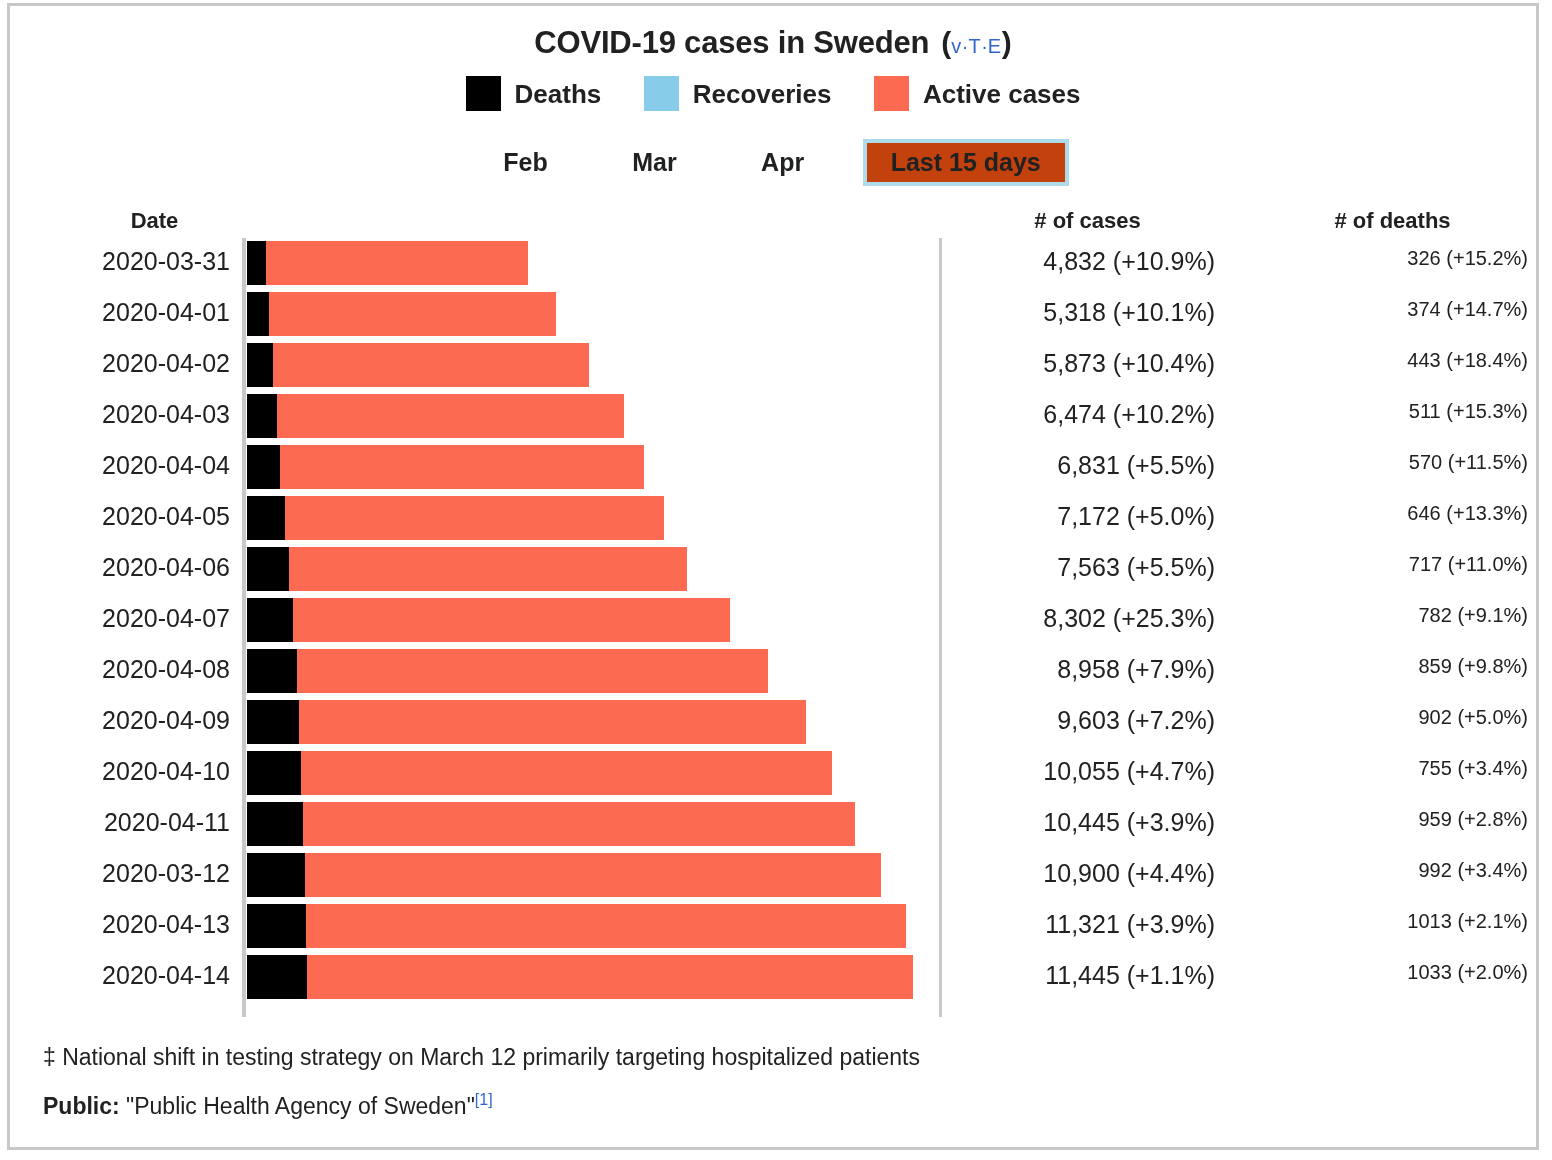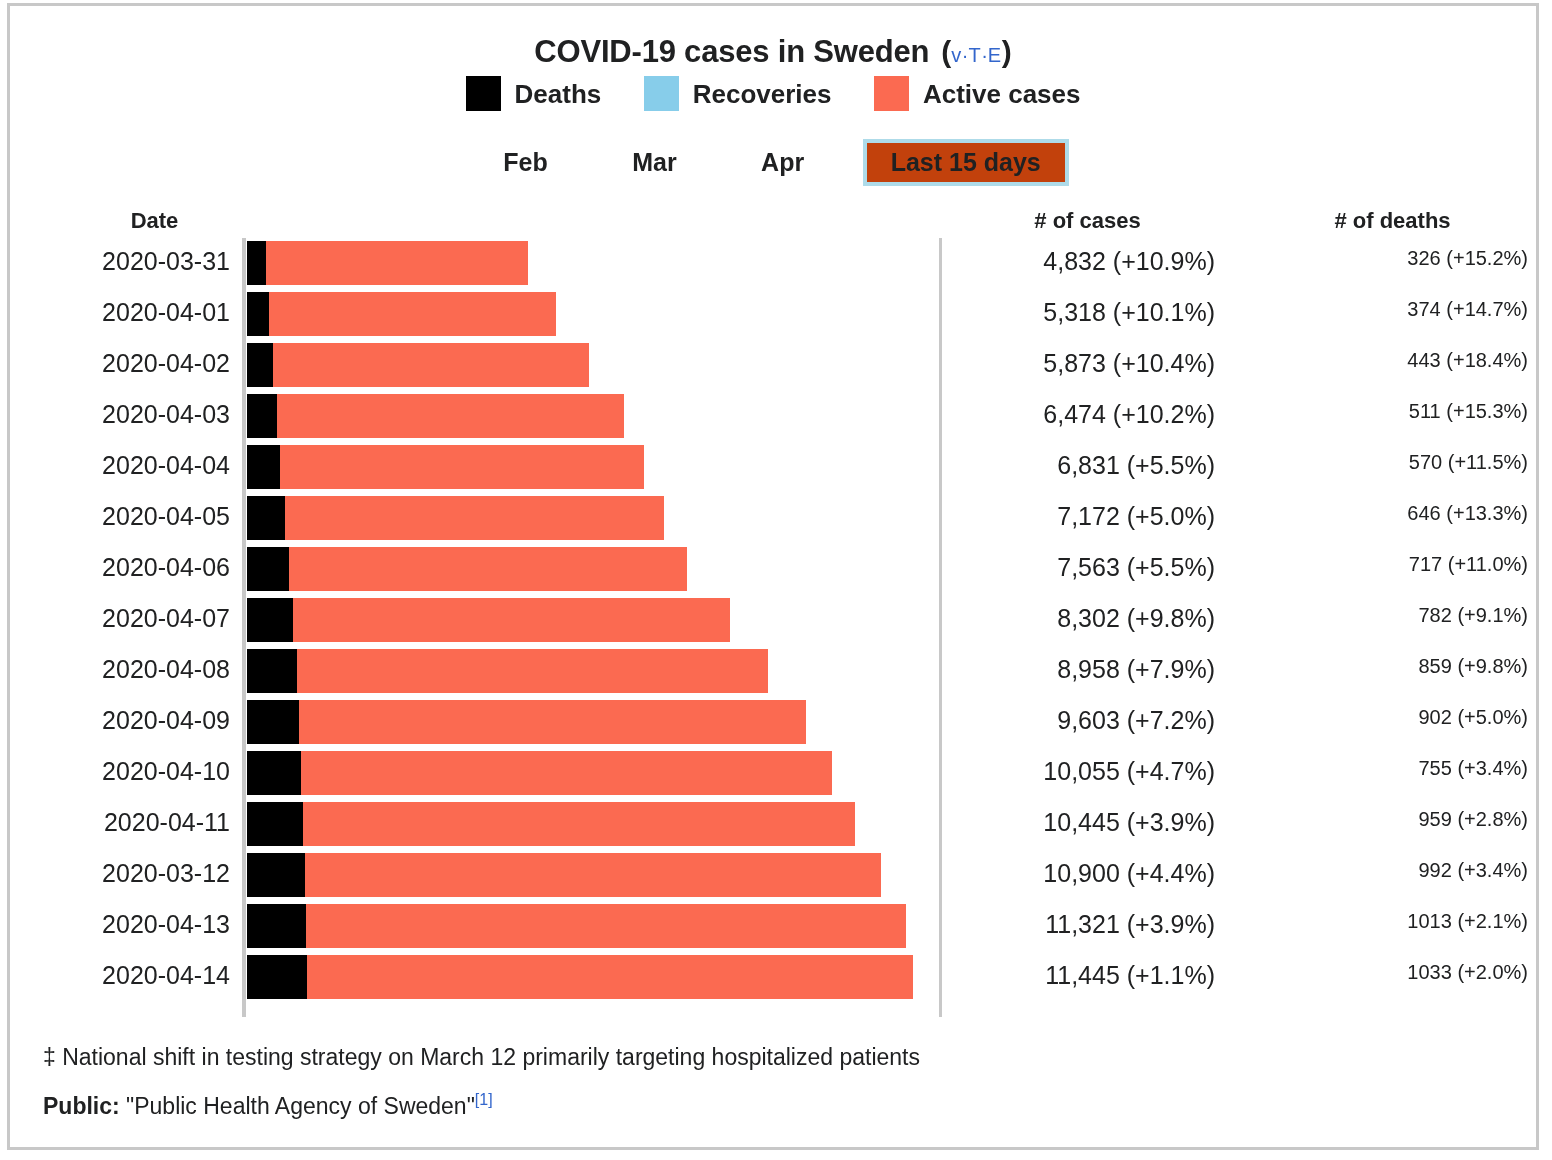--- a/index.html
+++ b/index.html
@@ -27,21 +27,20 @@
   }
 
   
   .title-row {
     position: absolute;
     left: 0;
     top: 19px;
     width: 100%;
     text-align: center;
     white-space: nowrap;
-    margin-top: 9px;
   }
   .title-text {
     font-size: 31px;
     font-weight: bold;
     letter-spacing: -0.2px;
   }
   .vte {
     font-size: 30px;
     font-weight: bold;
     margin-left: 12px;
@@ -294,21 +293,21 @@
       </div>
       <div class="row" style="top: 306px;">
         <div class="row-date">2020-04-06</div>
         <div class="bar-wrap"><span class="seg seg-deaths" style="width: 41.7222px;"></span><span class="seg seg-active" style="width: 398.369px;"></span></div>
         <div class="row-cases">7,563 (+5.5%)</div>
         <div class="row-deaths">717 (+11.0%)</div>
       </div>
       <div class="row" style="top: 357px;">
         <div class="row-date">2020-04-07</div>
         <div class="bar-wrap"><span class="seg seg-deaths" style="width: 45.5046px;"></span><span class="seg seg-active" style="width: 437.589px;"></span></div>
-        <div class="row-cases">8,302 (+9.8%)</div>
+        <div class="row-cases">8,302 (+25.3%)</div>
         <div class="row-deaths">782 (+9.1%)</div>
       </div>
       <div class="row" style="top: 408px;">
         <div class="row-date">2020-04-08</div>
         <div class="bar-wrap"><span class="seg seg-deaths" style="width: 49.9852px;"></span><span class="seg seg-active" style="width: 471.281px;"></span></div>
         <div class="row-cases">8,958 (+7.9%)</div>
         <div class="row-deaths">859 (+9.8%)</div>
       </div>
       <div class="row" style="top: 459px;">
         <div class="row-date">2020-04-09</div>

